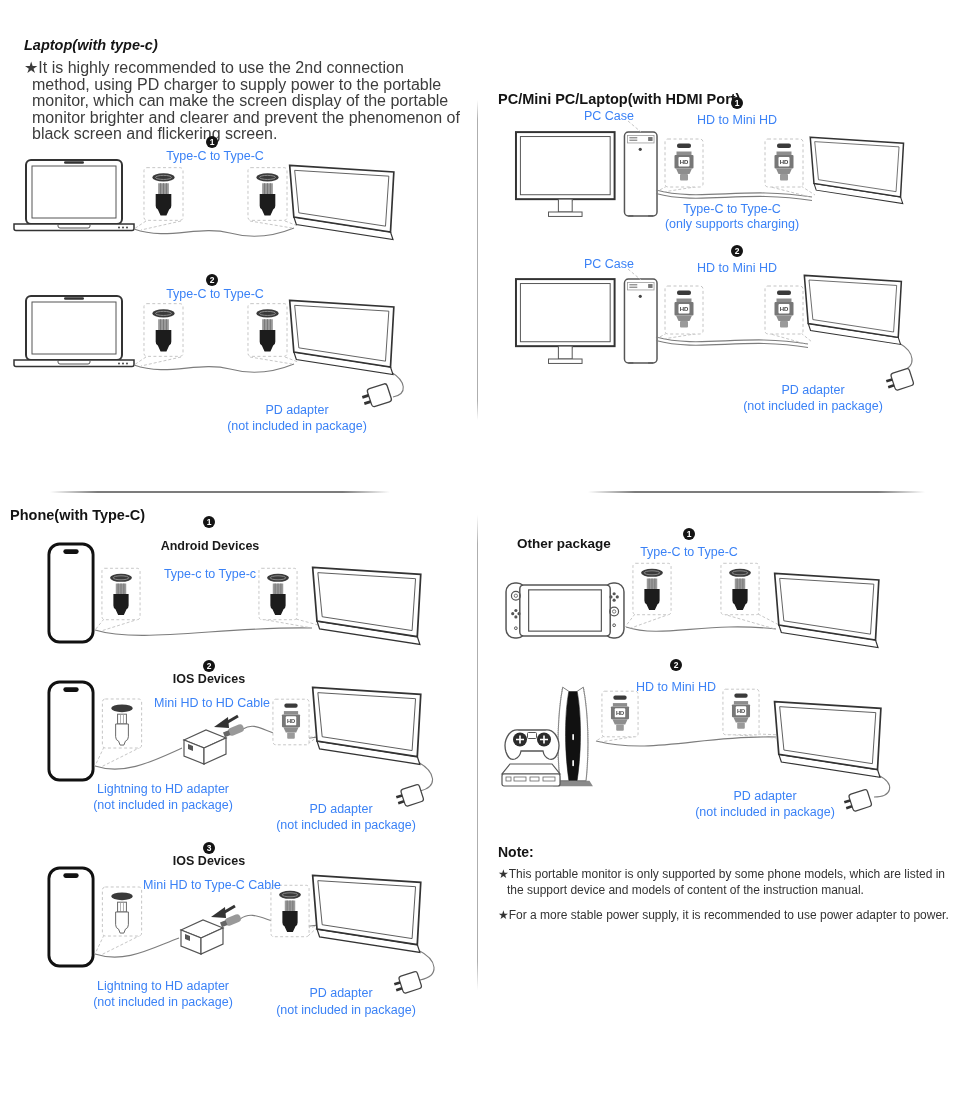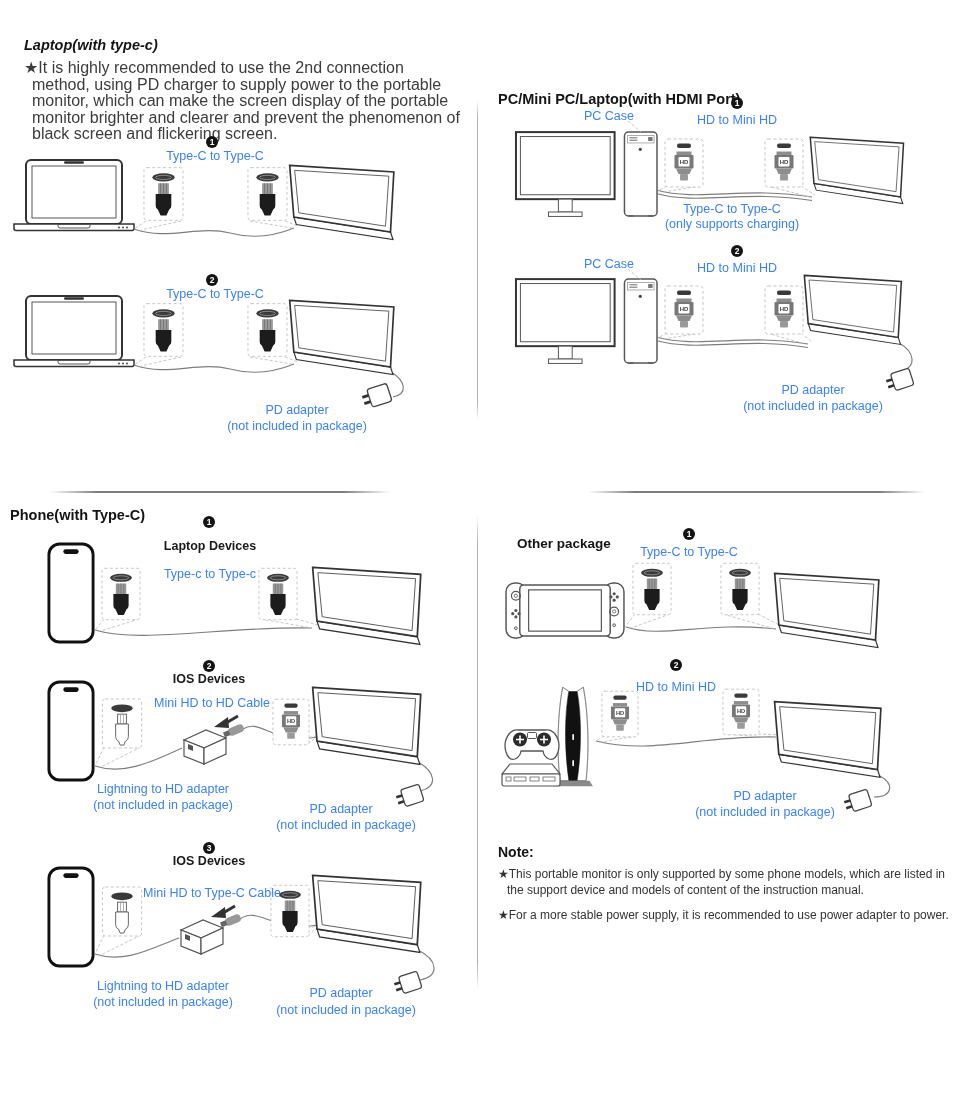--- a/index.html
+++ b/index.html
@@ -326,32 +326,32 @@
 <div class="abs lbl ctr" style="left:732px; top:202px;">Type-C to Type-C</div>
 <div class="abs lbl ctr" style="left:732px; top:217px;">(only supports charging)</div>
 <div class="abs badge" style="left:737px; top:245px;">2</div>
 <div class="abs lbl" style="left:584px; top:257px;">PC Case</div>
 <div class="abs lbl ctr" style="left:737px; top:261px;">HD to Mini HD</div>
 <div class="abs lbl ctr" style="left:813px; top:383px;">PD adapter</div>
 <div class="abs lbl ctr" style="left:813px; top:399px;">(not included in package)</div>
 
 <div class="abs sec-title" style="left:10px; top:507px;">Phone(with Type-C)</div>
 <div class="abs badge" style="left:209px; top:516px;">1</div>
-<div class="abs lbl-dark ctr" style="left:210px; top:539px;">Laptop Devices</div>
+<div class="abs lbl-dark ctr" style="left:210px; top:539px;">Android Devices</div>
 <div class="abs lbl ctr" style="left:210px; top:567px;">Type-c to Type-c</div>
 <div class="abs badge" style="left:209px; top:660px;">2</div>
 <div class="abs lbl-dark ctr" style="left:209px; top:672px;">IOS Devices</div>
 <div class="abs lbl ctr" style="left:212px; top:696px;">Mini HD to HD Cable</div>
 <div class="abs lbl ctr" style="left:163px; top:782px;">Lightning to HD adapter</div>
 <div class="abs lbl ctr" style="left:163px; top:798px;">(not included in package)</div>
 <div class="abs lbl ctr" style="left:341px; top:802px;">PD adapter</div>
 <div class="abs lbl ctr" style="left:346px; top:818px;">(not included in package)</div>
 <div class="abs badge" style="left:209px; top:842px;">3</div>
 <div class="abs lbl-dark ctr" style="left:209px; top:854px;">IOS Devices</div>
-<div class="abs lbl ctr" style="left:212px; top:878px;margin-top:8px;">Mini HD to Type-C Cable</div>
+<div class="abs lbl ctr" style="left:212px; top:878px;">Mini HD to Type-C Cable</div>
 <div class="abs lbl ctr" style="left:163px; top:979px;">Lightning to HD adapter</div>
 <div class="abs lbl ctr" style="left:163px; top:995px;">(not included in package)</div>
 <div class="abs lbl ctr" style="left:341px; top:986px;">PD adapter</div>
 <div class="abs lbl ctr" style="left:346px; top:1003px;">(not included in package)</div>
 
 <div class="abs sec-title" style="left:517px; top:536px; font-size:13.5px;">Other package</div>
 <div class="abs badge" style="left:689px; top:528px;">1</div>
 <div class="abs lbl ctr" style="left:689px; top:545px;">Type-C to Type-C</div>
 <div class="abs badge" style="left:676px; top:659px;">2</div>
 <div class="abs lbl ctr" style="left:676px; top:680px;">HD to Mini HD</div>

